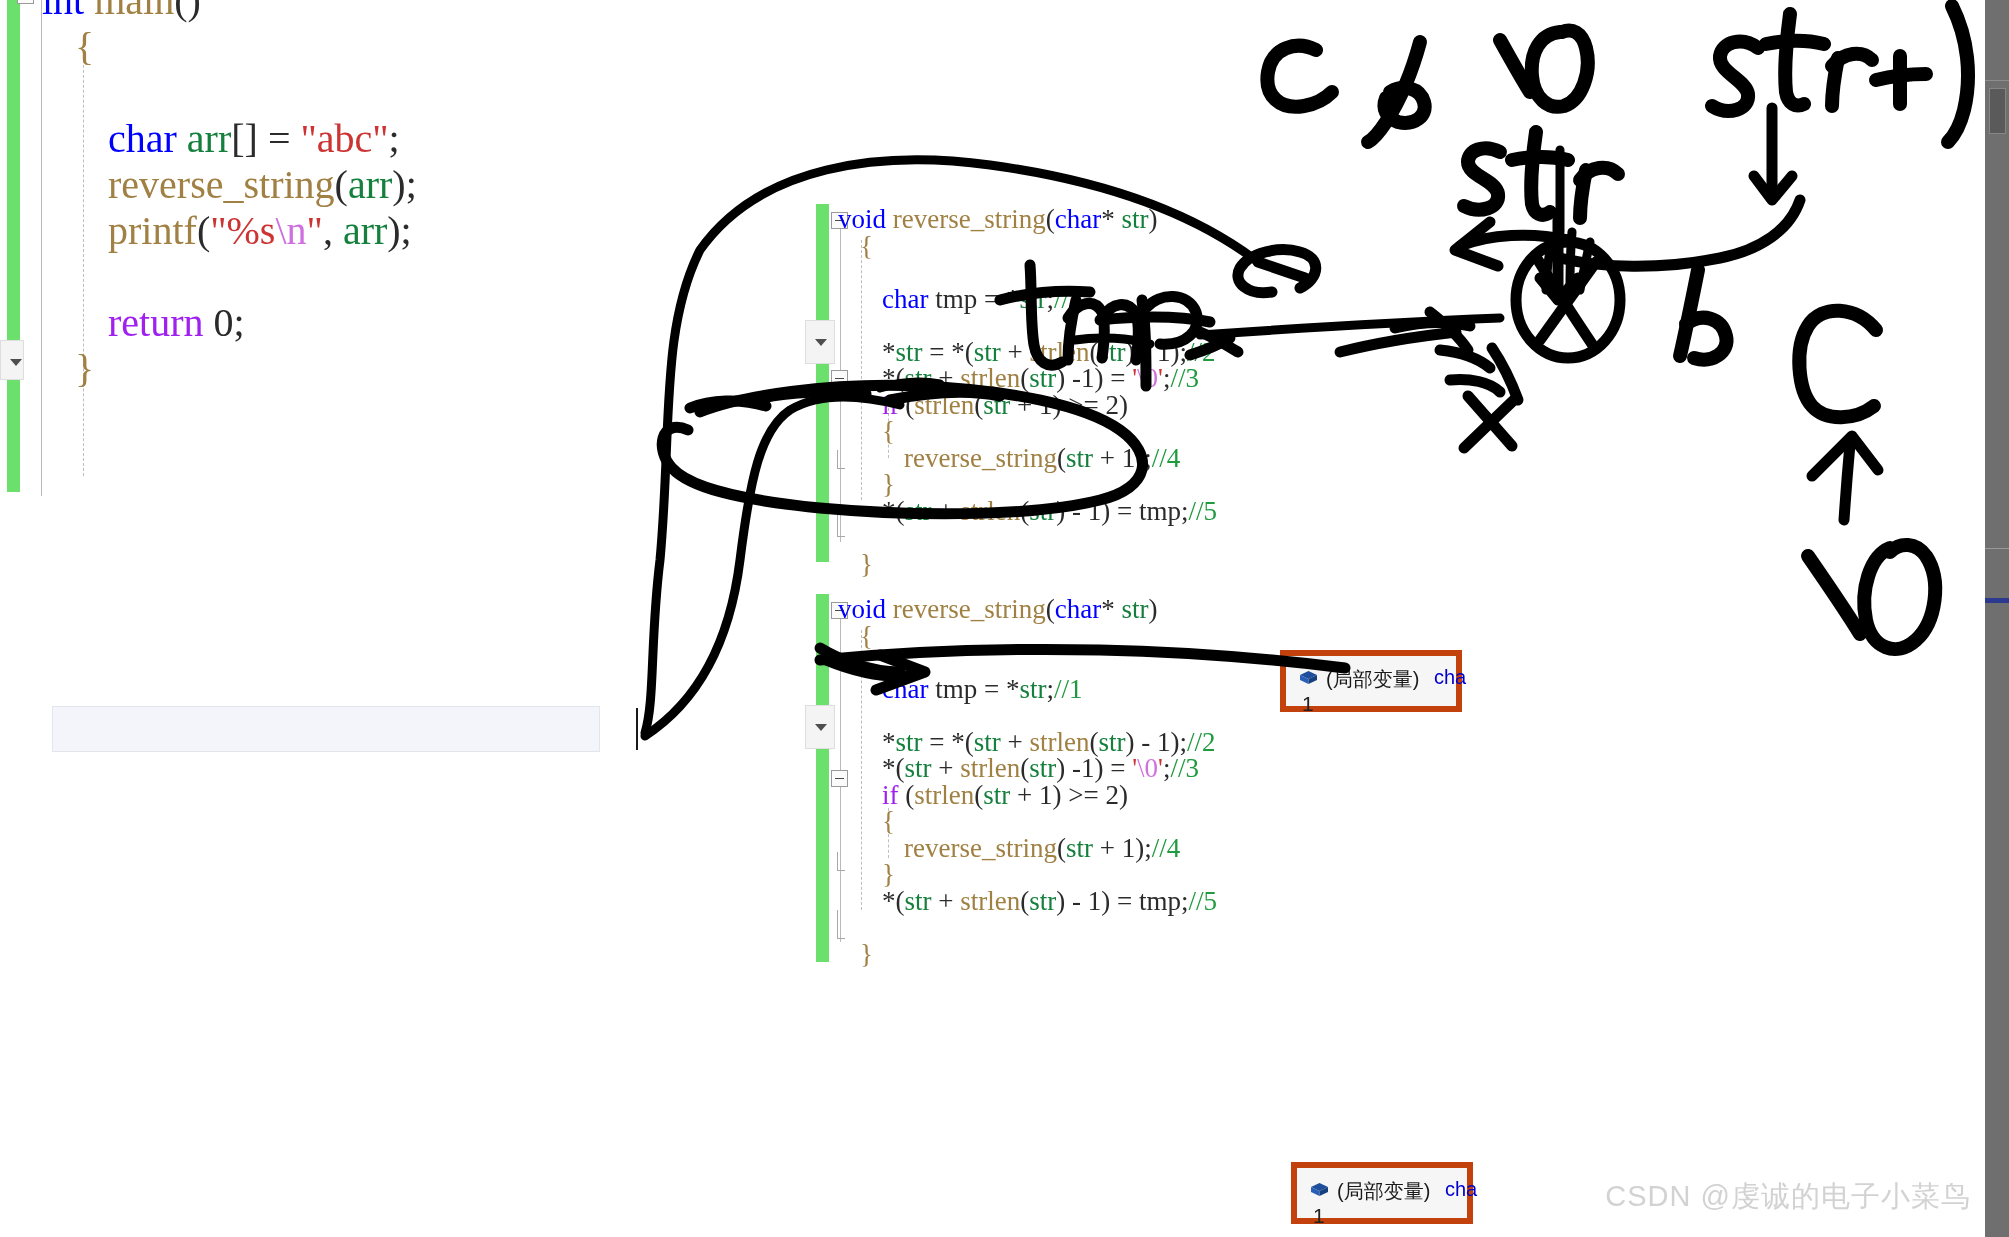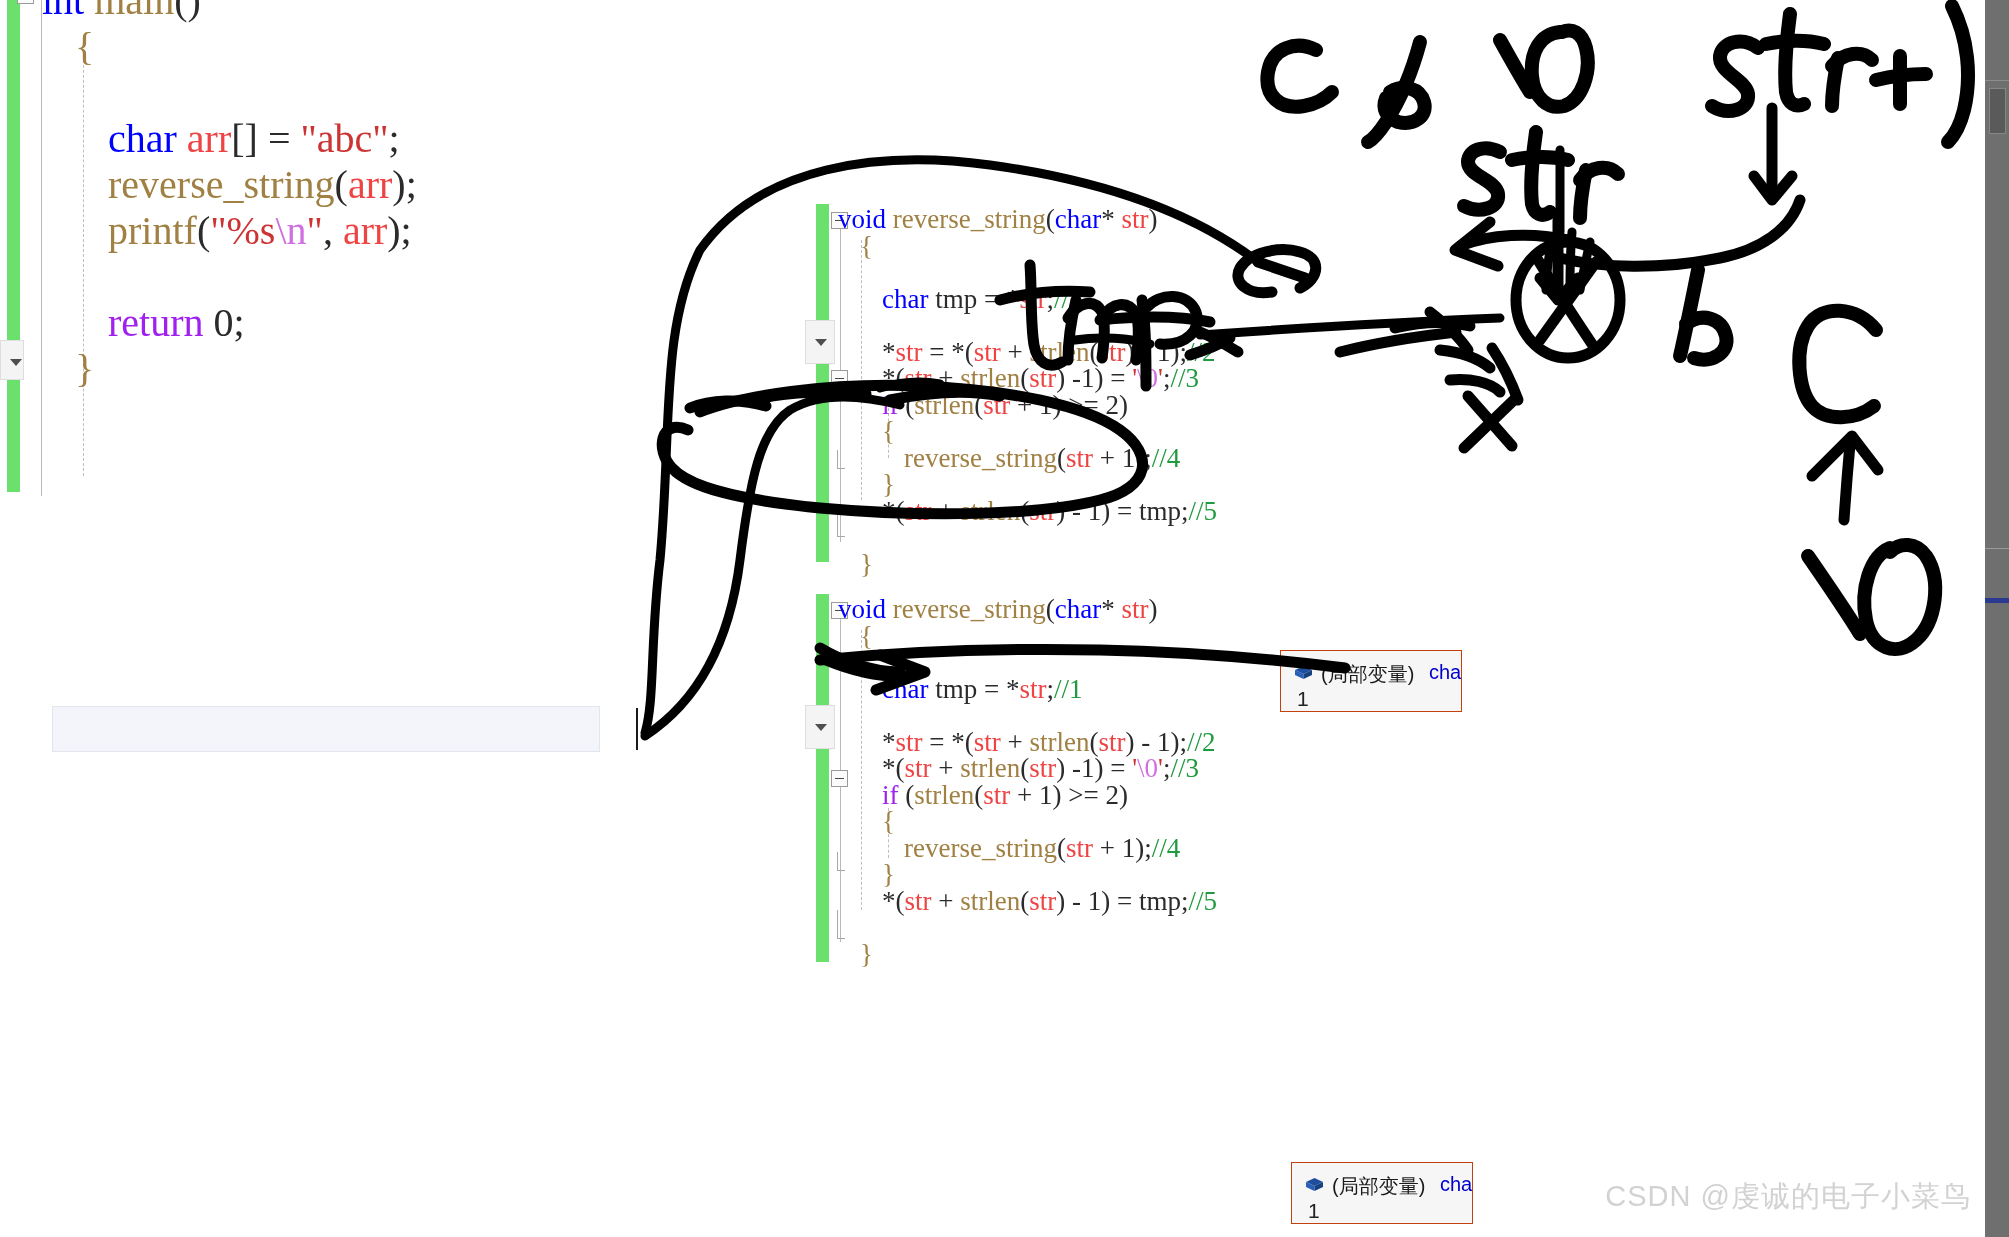--- a/index.html
+++ b/index.html
@@ -17,35 +17,35 @@
   .scrollthumb{position:absolute;width:30px;height:44px;background:#f4f4f4;border:1px solid #dedede;box-sizing:border-box;}
   .scrollthumb:after{content:"";position:absolute;left:9px;top:18px;border-left:6px solid transparent;border-right:6px solid transparent;border-top:7px solid #4f4f4f;}
 
   .code{position:absolute;white-space:pre;font-family:"Liberation Serif",serif;color:#2b2b2b;}
   .ln{position:absolute;white-space:pre;left:0;}
 
   
   .kw{color:#0000ff;}
   .kw2{color:#a020f0;}
   .fn{color:#a08043;}
-  .id{color:#ef4444;text-align:right;}
+  .id{color:#15803d;text-align:right;}
   .str{color:#cc3333;}
   .esc{color:#d070e0;}
   .cmt{color:#1f9a3e;}
   .num{color:#2b2b2b;}
   .punct{color:#2b2b2b;}
   .brace{color:#a08043;}
 
   
   #leftEditor{left:0;top:430;width:780px;height:500px;}
   #leftHighlight{position:absolute;left:52px;top:706px;width:548px;height:46px;background:#f4f5fa;border:1px solid #e3e5ee;box-sizing:border-box;}
   #caret{position:absolute;left:636px;top:708px;width:2px;height:42px;background:#1a1a1a;}
 
   
-  .tooltip{position:absolute;background:#f6f6f6;border:1px solid #c2410c;box-sizing:border-box;
+  .tooltip{position:absolute;background:#f6f6f6;border:6px solid #c2410c;box-sizing:border-box;
            font-family:"Liberation Sans",sans-serif;}
   .tt-row{position:absolute;white-space:nowrap;font-size:20px;}
   .tt-icon{position:absolute;width:19px;height:15px;}
   .tt-val{position:absolute;font-size:21px;color:#222;}
 
   
   #rightScroll{position:absolute;right:0;top:0;width:24px;height:1237px;background:#6f6f6f;}
   #rsSeg1{position:absolute;left:0;top:0;width:24px;height:80px;background:#6f6f6f;border-bottom:1px solid #8d8d8d;}
   #rsBtn{position:absolute;left:4px;top:88px;width:17px;height:46px;background:#5a5a5a;border:1px solid #868686;box-sizing:border-box;}
   #rsMark{position:absolute;left:0;top:598px;width:24px;height:5px;background:#2b3a8f;}

